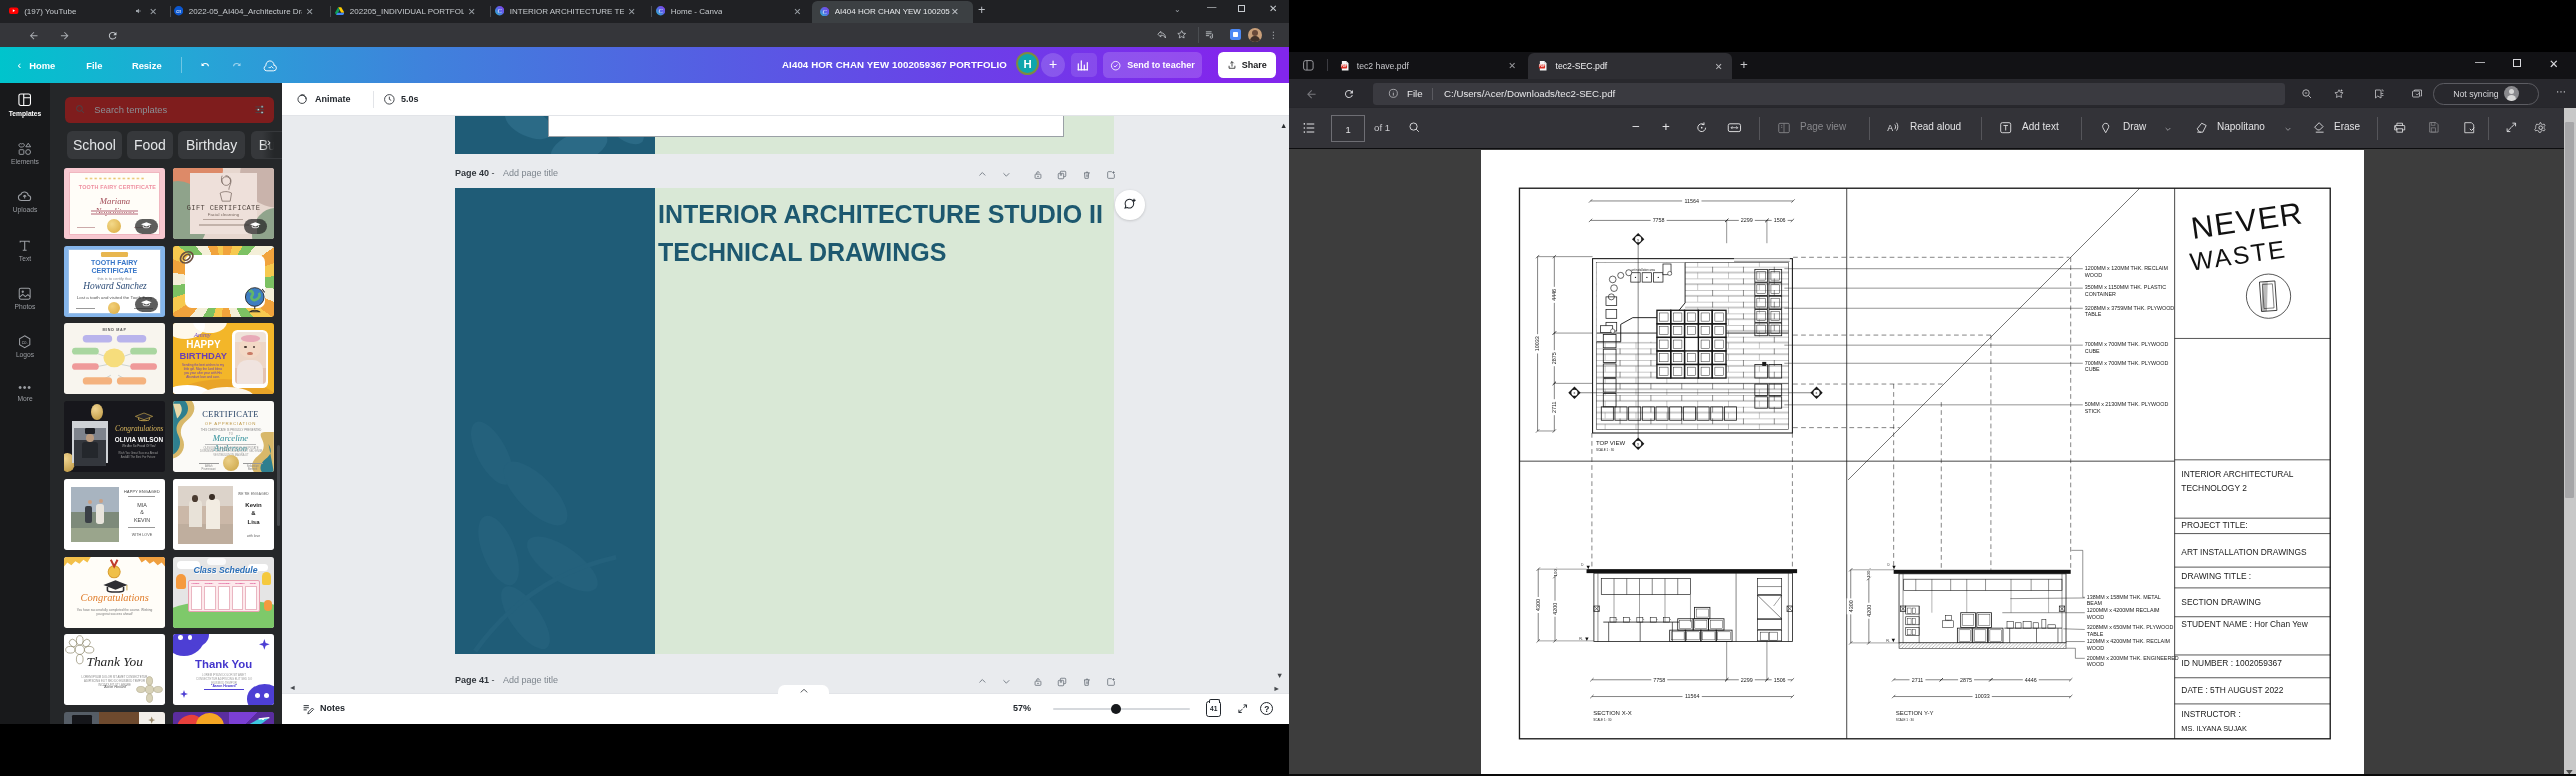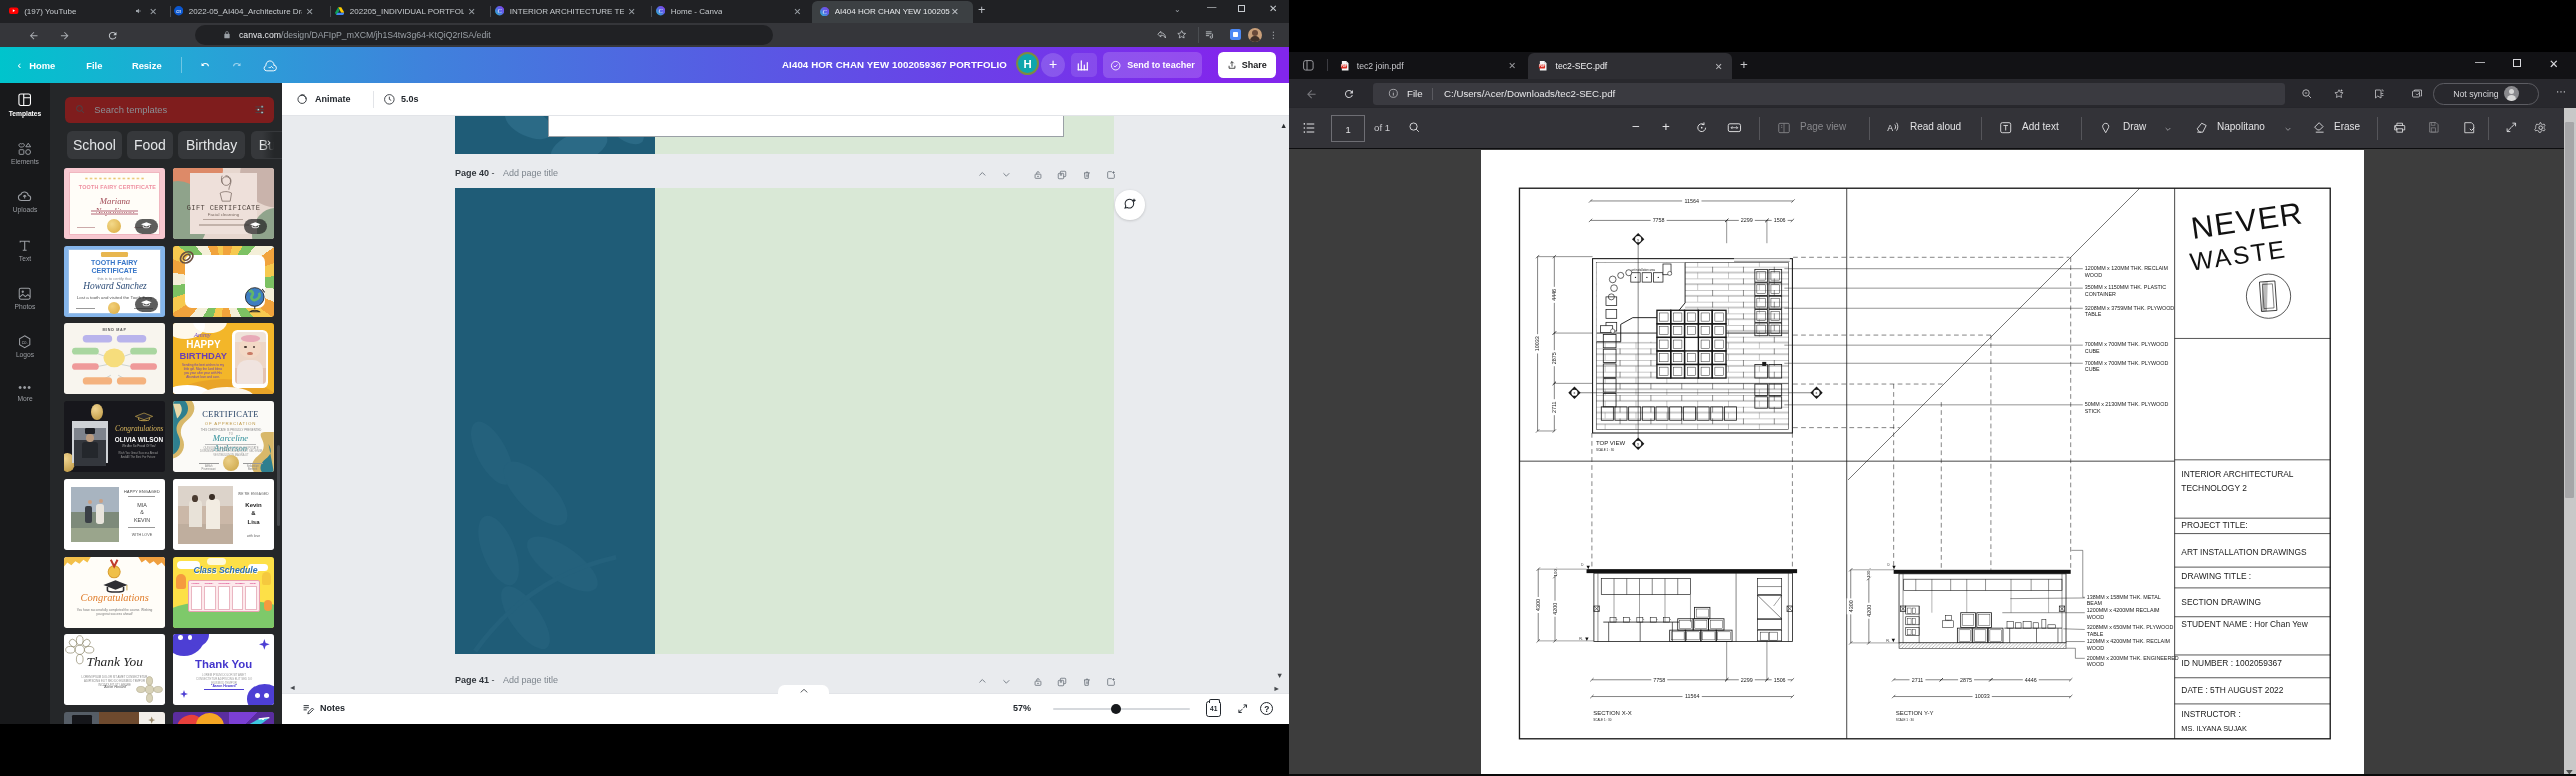--- a/index.html
+++ b/index.html
@@ -91,26 +91,20 @@
   <div class="abs" style="left:0;top:23px;width:1289px;height:24px;background:#35363a">
     <svg class="abs" width="11.4" height="11.4" viewBox="0 0 24 24" style="left:28px;top:6.7px">
         <path d="M20 11H7.8l5.6-5.6L12 4l-8 8 8 8 1.4-1.4L7.8 13H20z" fill="#abaeb3"></path>
       </svg>
     <svg class="abs" width="11.4" height="11.4" viewBox="0 0 24 24" style="left:59px;top:6.7px">
         <path d="M4 13h12.2l-5.6 5.6L12 20l8-8-8-8-1.4 1.4L16.2 11H4z" fill="#abaeb3"></path>
       </svg>
     <svg class="abs" width="11.4" height="11.4" viewBox="0 0 24 24" style="left:107px;top:6.7px">
         <path d="M17.65 6.35A8 8 0 1 0 19.73 14h-2.08A6 6 0 1 1 12 6c1.66 0 3.14.69 4.22 1.78L13 11h7V4z" fill="#c7cbcf"></path>
       </svg>
-    <div class="abs" style="left:195px;top:2px;width:578px;height:20px;background:#202124;border-radius:10px">
-      <svg class="abs" width="8" height="8" viewBox="0 0 24 24" style="left:28px;top:6px">
-          <path d="M18 8h-1V6A5 5 0 0 0 7 6v2H6a2 2 0 0 0-2 2v10a2 2 0 0 0 2 2h12a2 2 0 0 0 2-2V10a2 2 0 0 0-2-2zM9 6a3 3 0 0 1 6 0v2H9z" fill="#9aa0a6"></path>
-        </svg>
-      <span class="abs" style="left:44px;top:4.7px;font-size:8.7px;color:#e8eaed">canva.com<span style="color:#9aa0a6">/design/DAFIpP_mXCM/jh1S4tw3g64-KtQiQ2rISA/edit</span></span>
-    </div>
 <svg class="abs" width="11.4" height="11.4" viewBox="0 0 24 24" style="left:1156px;top:6px">
         <path d="M10 5L4 11l6 6v-4c5 0 8 2 10 6 0-7-4-11-10-11z" stroke="#c7cbcf" stroke-width="1.7" fill="none"></path>
       </svg>
       <svg class="abs" width="11.4" height="11.4" viewBox="0 0 24 24" style="left:1176px;top:6px">
         <path d="M12 3.5l2.5 5.2 5.7.7-4.2 3.9 1.1 5.6L12 16l-5.1 2.9 1.1-5.6L3.8 9.4l5.7-.7z" stroke="#c7cbcf" stroke-width="1.6" fill="none"></path>
       </svg>
       <div class="abs" style="left:1198px;top:4px;width:0.7px;height:16px;background:#4a4d51"></div>
       <svg class="abs" width="11.4" height="11.4" viewBox="0 0 24 24" style="left:1204px;top:6px">
         <path d="M4 6h12M4 10h12M4 14h7" stroke="#c7cbcf" stroke-width="1.8"></path>
         <path d="M18 10v7a2.5 2.5 0 1 1-2-2.4" stroke="#c7cbcf" stroke-width="1.6" fill="none"></path>
@@ -432,21 +426,21 @@
         <path d="M70 4l5 10 5-10" fill="none" stroke="#c0392b" stroke-width="3"></path>
       </svg>
       <svg class="abs" width="27" height="14.8" viewBox="0 0 40 22" style="left:38px;top:21.5px">
         <path d="M20 2L2 9l18 7 18-7z" fill="#2e2e33"></path>
         <path d="M8 12v5c0 3 24 3 24 0v-5" stroke="#2e2e33" stroke-width="2.4" fill="none"></path>
         <path d="M37 9v8" stroke="#c9a84c" stroke-width="1.4"></path>
       </svg>
       <div class="abs" style="left:2.7px;top:35px;width:96px;text-align:center;color:#e07b28;font-family:'Liberation Serif';font-style:italic;font-size:10.4px">Congratulations</div>
       <div class="abs" style="left:12px;top:51px;width:77px;text-align:center;color:#777;font-size:3.2px;line-height:4.3px">You have successfully completed the course. Wishing you great success ahead!</div>
     </div>
-    <div class="abs" style="left:123px;top:474px;width:101px;height:71px;border-radius:2.7px;background:#fde047;overflow:hidden">
+    <div class="abs" style="left:123px;top:474px;width:101px;height:71px;border-radius:2.7px;background:#e5e5e5;overflow:hidden">
       <div class="abs" style="left:-6.7px;top:43px;width:115px;height:34px;background:#7ec96a;border-radius:60% 40% 0 0/40% 30% 0 0"></div>
       <div class="abs" style="left:4px;top:4px;width:23px;height:8px;border-radius:5.4px;background:#fff"></div>
       <div class="abs" style="left:75px;top:6.7px;width:20px;height:7.4px;border-radius:4.7px;background:#fff"></div>
       <div class="abs" style="left:34px;top:1.3px;width:19px;height:6.7px;border-radius:4px;background:#fff;opacity:.8"></div>
       <div class="abs" style="left:19px;top:8px;width:67px;text-align:center;color:#2b6fb8;font-size:8.7px;font-weight:700;font-style:italic;text-shadow:0.7px 0.7px 0 #fff">Class Schedule</div>
       <div class="abs" style="left:14.8px;top:23px;width:72px;height:32px;background:#fde9ec;border:0.7px solid #e8a0b0;border-radius:2px">
         <div style="display:flex;justify-content:space-between;padding:1.3px 2.7px 0">
           <span style="font-size:2.3px;color:#c06">Monday</span>
           <span style="font-size:2.3px;color:#c06">Tuesday</span>
           <span style="font-size:2.3px;color:#c06">Wednesday</span>
@@ -603,20 +597,21 @@
           <g fill="#24617c">
             <ellipse cx="55" cy="395" rx="52" ry="22" transform="rotate(62 55 395)"></ellipse>
             <ellipse cx="120" cy="455" rx="62" ry="26" transform="rotate(45 120 455)"></ellipse>
             <ellipse cx="65" cy="540" rx="55" ry="24" transform="rotate(68 65 540)"></ellipse>
             <ellipse cx="160" cy="560" rx="62" ry="25" transform="rotate(35 160 560)"></ellipse>
             <ellipse cx="105" cy="640" rx="55" ry="22" transform="rotate(55 105 640)"></ellipse>
             <path d="M30 690c50-70 120-120 210-140" stroke="#24617c" stroke-width="7" fill="none"></path>
           </g>
         </svg>
       </div>
+      <div class="abs" style="left:203px;top:6.7px;width:463px;font-size:25px;font-weight:700;color:#1d586f;line-height:38px;white-space:nowrap">INTERIOR ARCHITECTURE STUDIO II<br>TECHNICAL DRAWINGS</div>
     </div>
 
     <div class="abs" style="left:833px;top:74px;width:29.5px;height:29.5px;border-radius:50%;background:#fff;box-shadow:0 0.7px 2.7px rgba(0,0,0,.18)">
       <svg width="14.8" height="14.8" viewBox="0 0 24 24" style="margin:7.4px">
         <path d="M19 11a7 7 0 0 1-10.4 6L5 18l1.2-3.4A7 7 0 1 1 19 11z" stroke="#21262c" stroke-width="1.7" fill="none"></path>
         <path d="M19.5 3v5m-2.5-2.5h5" stroke="#21262c" stroke-width="1.7"></path>
       </svg>
     </div>
 
     <div class="abs" style="left:173px;top:558px;width:659px;height:14.8px">
@@ -682,21 +677,21 @@
       <path d="M9.5 3v18" stroke="#a0a0a4" stroke-width="1.8"></path>
     </svg>
   <div class="abs" style="left:38px;top:7.4px;width:0.7px;height:12px;background:#3c3c42"></div>
   <div class="abs flex" style="left:43px;top:1.3px;width:192px;height:25px;color:#c8c8cc;font-size:8.7px">
     <svg width="11.4" height="11.4" viewBox="0 0 24 24" style="margin-left:6.7px;font-size:13px">
         <path d="M6 2h9l5 5v15H6z" fill="#f6f6f6"></path>
         <path d="M15 2l5 5h-5z" fill="#d0d0d0"></path>
         <rect x="4" y="9" width="13" height="9" rx="1.5" fill="#d93025"></rect>
         <text x="10.5" y="15.8" font-size="6" fill="#fff" text-anchor="middle" font-weight="bold" font-family="Liberation Sans">PDF</text>
       </svg>
-    <span style="margin-left:6.7px">tec2 join.pdf</span>
+    <span style="margin-left:6.7px">tec2 have.pdf</span>
     <span style="color:#9a9a9e;font-size:9.4px;margin-left:auto;margin-right:8px">✕</span>
   </div>
 
   <div class="abs flex" style="left:239px;top:1.3px;width:204px;height:25.5px;background:#2e2e33;border-radius:6px 6px 0 0;color:#f2f2f4;font-size:8.7px">
     <svg width="11.4" height="11.4" viewBox="0 0 24 24" style="margin-left:9.4px;font-size:13px">
         <path d="M6 2h9l5 5v15H6z" fill="#f6f6f6"></path>
         <path d="M15 2l5 5h-5z" fill="#d0d0d0"></path>
         <rect x="4" y="9" width="13" height="9" rx="1.5" fill="#d93025"></rect>
         <text x="10.5" y="15.8" font-size="6" fill="#fff" text-anchor="middle" font-weight="bold" font-family="Liberation Sans">PDF</text>
       </svg>

